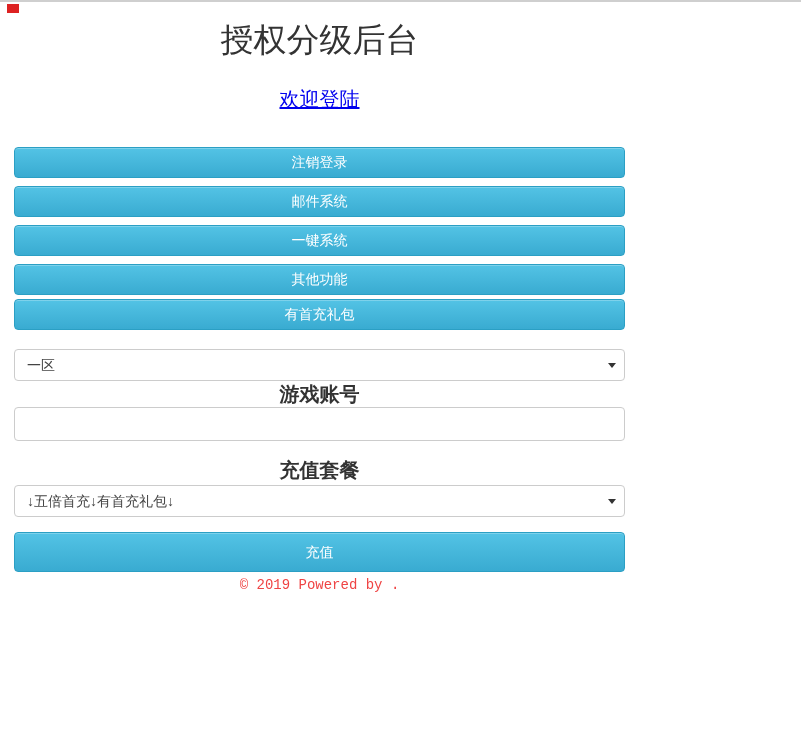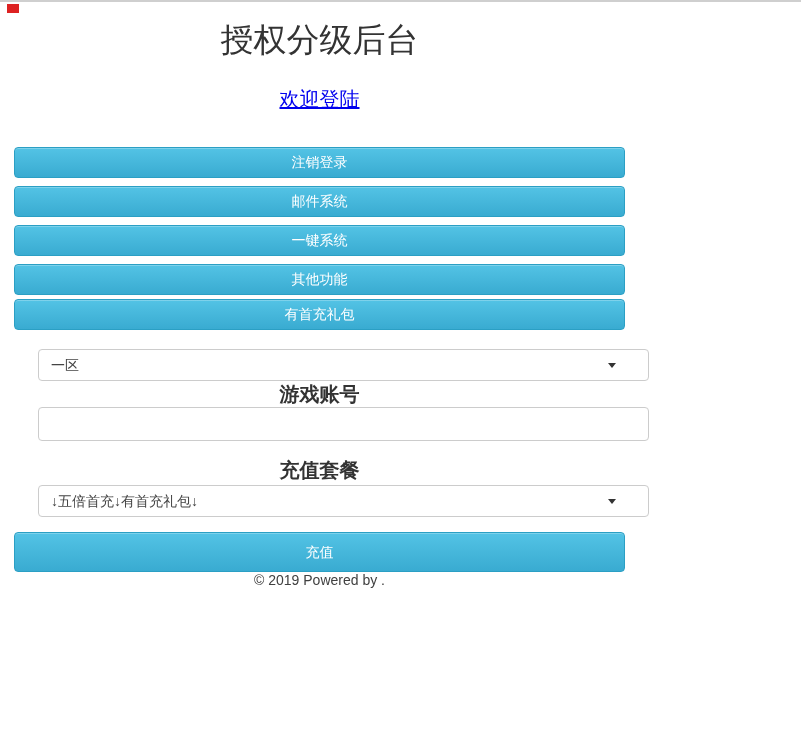--- a/index.html
+++ b/index.html
@@ -24,37 +24,37 @@
     box-shadow:inset 0 1px 0 rgba(255,255,255,.25);
     cursor:pointer; font-family:inherit;
   }
   .btn.tight { margin-bottom:4px; }
 
   .control { position:relative; width:100%; }
   .sel, .txt {
     display:block; width:100%; height:32px; border:1px solid #ccc; border-radius:4px;
     padding:0 12px; font-size:14px; color:#444; background:#fff;
     appearance:none; -webkit-appearance:none; -moz-appearance:none;
-    font-family:inherit; outline:none;margin-left:24px;
+    font-family:inherit; outline:none;
   }
   .txt { height:34px; }
   .caret { position:absolute; right:9px; top:50%; margin-top:-2px; width:0; height:0;
            border-left:4px solid transparent; border-right:4px solid transparent;
            border-top:5px solid #333; pointer-events:none; }
 
   .zone-row { margin-top:19px; }
   .form-label { text-align:center; font-weight:bold; font-size:20px; color:#333;
                 line-height:17px; }
   .label-account { margin-top:5px; }
   .input-row { margin-top:4px; }
   .label-package { margin-top:21px; }
   .package-row { margin-top:6px; }
 
   .submit-btn { margin-top:15px; height:40px; line-height:30px; margin-bottom:0; }
-  .footer { text-align:center; font-size:14px; color:#404040; line-height:16px; }
+  .footer { margin-top:5px; text-align:center; font-size:14px; color:#ef4444; line-height:16px;font-family:Liberation Mono, monospace; }
 </style>
 </head>
 <body>
 
 <div class="top-line"></div>
 <div class="red-badge"></div>
 
 <div class="wrapper">
 
   <h1 class="page-title">授权分级后台</h1>

